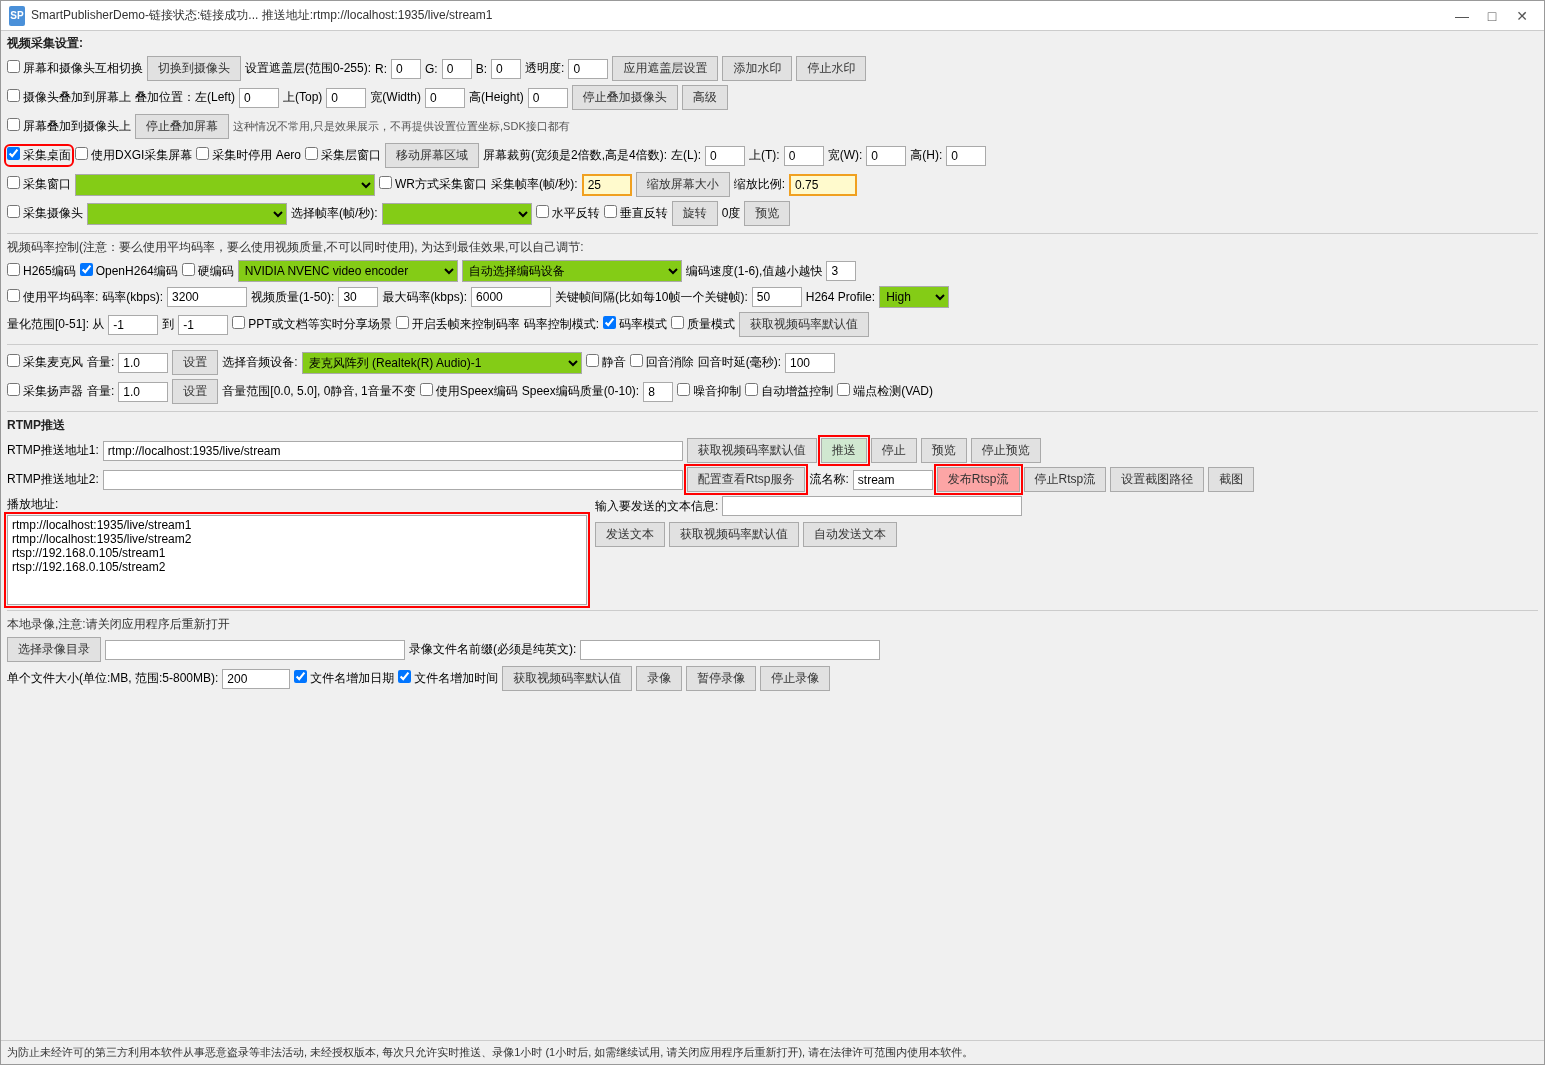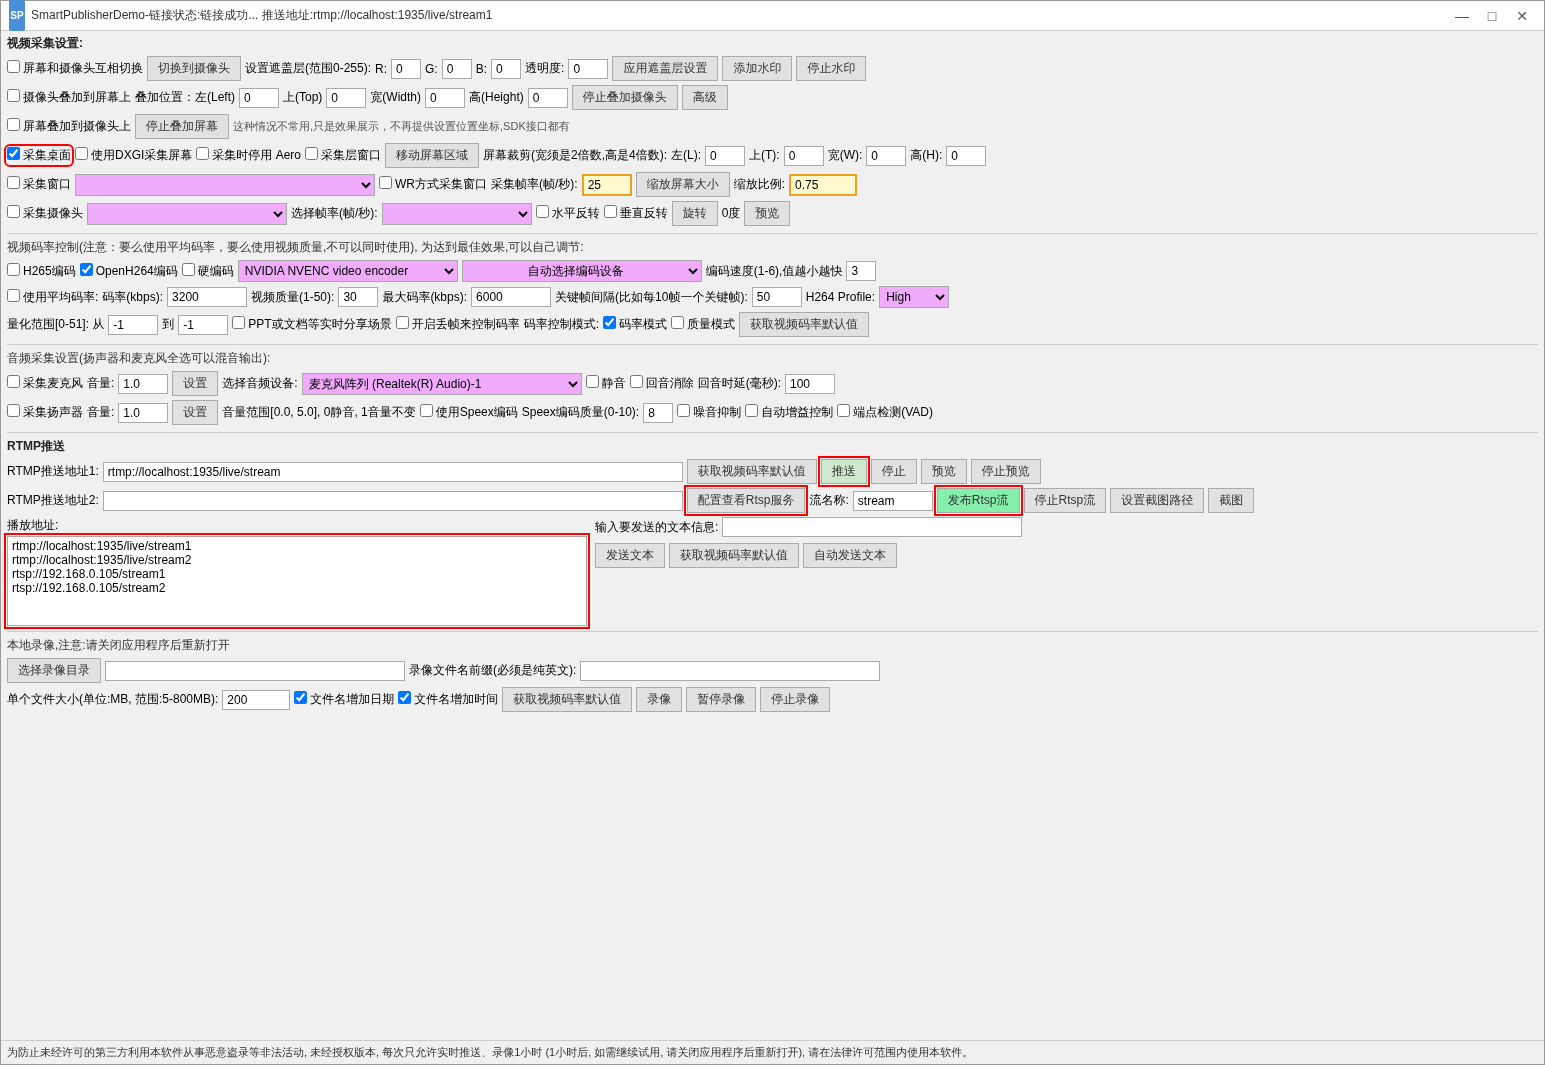--- a/index.html
+++ b/index.html
@@ -22,21 +22,21 @@
     .title-bar {
       background: #fff;
       height: 30px;
       display: flex;
       align-items: center;
       padding: 0 8px;
       border-bottom: 1px solid #ccc;
       user-select: none;
     }
     .title-bar-icon {
-      width: 16px; height: 31px;
+      width: 16px; height: 20px;
       background: #4a90d9;
       border-radius: 2px;
       margin-right: 6px;
       display: flex; align-items: center; justify-content: center;
       color: white; font-size: 10px; font-weight: bold;
     }
     .title-bar-text {
       flex: 1;
       font-size: 12px;
       color: #333;
@@ -114,21 +114,21 @@
     }
     .checkbox-wrap input[type="checkbox"] {
       margin: 0;
     }
 
     select.sel {
       border: 1px solid #aaa;
       padding: 2px 2px;
       font-size: 12px;
       font-family: "Microsoft YaHei", sans-serif;
-      background: #f0abfc;
+      background: #84cc16;
     }
 
     .divider {
       border: none;
       border-top: 1px solid #ccc;
       margin: 3px 0;
     }
 
     .text-muted {
       color: #555;
@@ -337,21 +337,21 @@
         <input type="checkbox" checked="" style="">
         <span>OpenH264编码</span>
       </div>
       <div class="checkbox-wrap">
         <input type="checkbox" style="">
         <span>硬编码</span>
       </div>
       <select class="sel" style="width:220px;">
         <option>NVIDIA NVENC video encoder</option>
       </select>
-      <select class="sel" style="width:240px;text-align:center;">
+      <select class="sel" style="width:220px;">
         <option>自动选择编码设备</option>
       </select>
       <span>编码速度(1-6),值越小越快</span>
       <input class="input-sm w30" value="3" style="">
     </div>
 
     <div class="row">
       <div class="checkbox-wrap">
         <input type="checkbox" style="">
         <span>使用平均码率:</span>
@@ -390,21 +390,20 @@
       </div>
       <div class="checkbox-wrap">
         <input type="checkbox" style="">
         <span>质量模式</span>
       </div>
       <button class="btn">获取视频码率默认值</button>
     </div>
 
     <hr class="divider">
 
-    <div class="section-label">音频采集设置(扬声器和麦克风全选可以混音输出):</div>
 
     <div class="row">
       <div class="checkbox-wrap">
         <input type="checkbox" style="">
         <span>采集麦克风</span>
       </div>
       <span>音量:</span>
       <input class="input-sm w50" value="1.0" style="">
       <button class="btn">设置</button>
       <span>选择音频设备:</span>
@@ -465,21 +464,21 @@
       <button class="btn">预览</button>
       <button class="btn">停止预览</button>
     </div>
 
     <div class="row">
       <span>RTMP推送地址2:</span>
       <input class="input-sm w580" style="">
       <button class="btn" style="outline:2px solid red; outline-offset:1px;">配置查看Rtsp服务</button>
       <span>流名称:</span>
       <input class="input-sm w80" value="stream" style="">
-      <button class="btn" style="background:#86efac; outline:2px solid red; outline-offset:1px;">发布Rtsp流</button>
+      <button class="btn" style="background:#fca5a5; outline:2px solid red; outline-offset:1px;">发布Rtsp流</button>
       <button class="btn">停止Rtsp流</button>
       <button class="btn">设置截图路径</button>
       <button class="btn">截图</button>
     </div>
 
     <div class="playback-area">
       <div style="display:flex; flex-direction:column; gap:2px;">
         <span>播放地址:</span>
         <textarea class="addr-box" style="outline: red solid 2px; outline-offset: 1px;">rtmp://localhost:1935/live/stream1
 rtmp://localhost:1935/live/stream2

